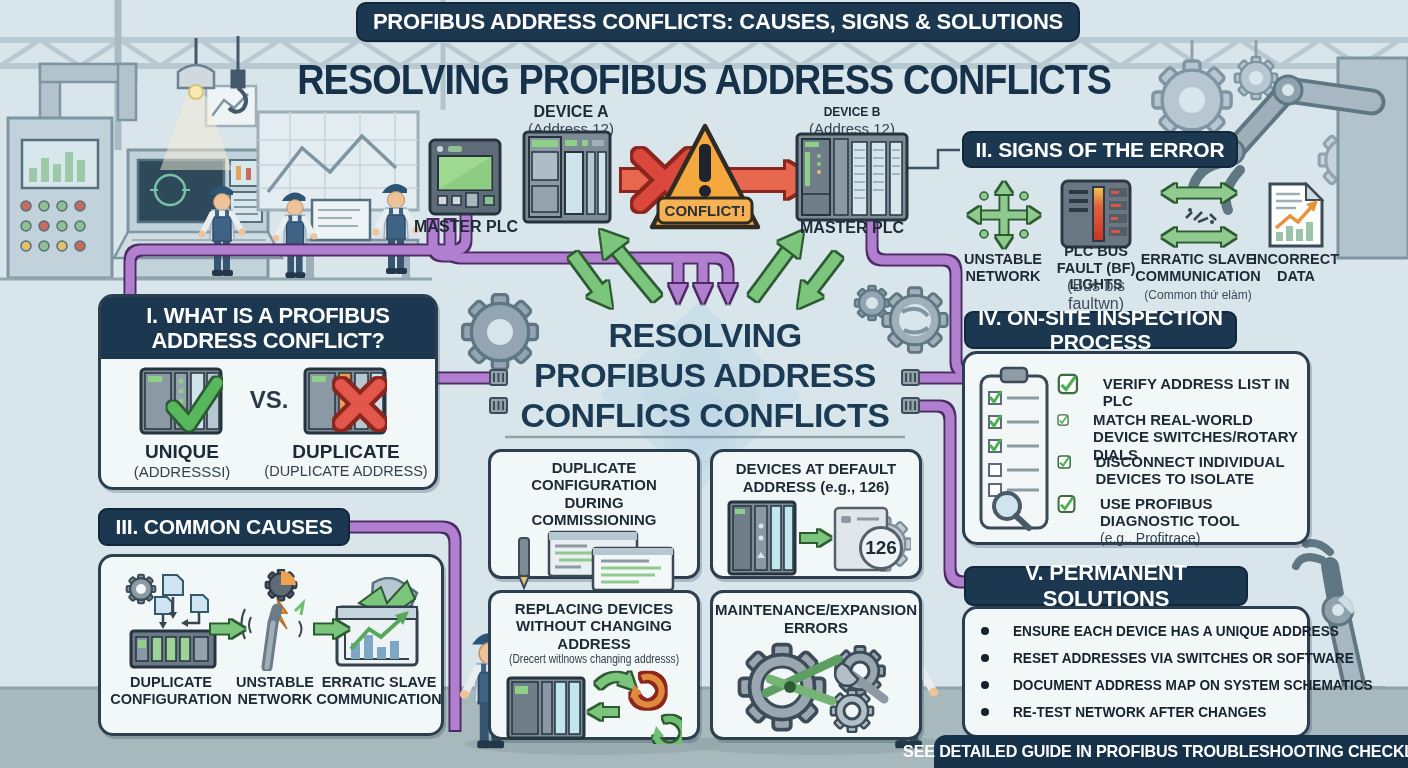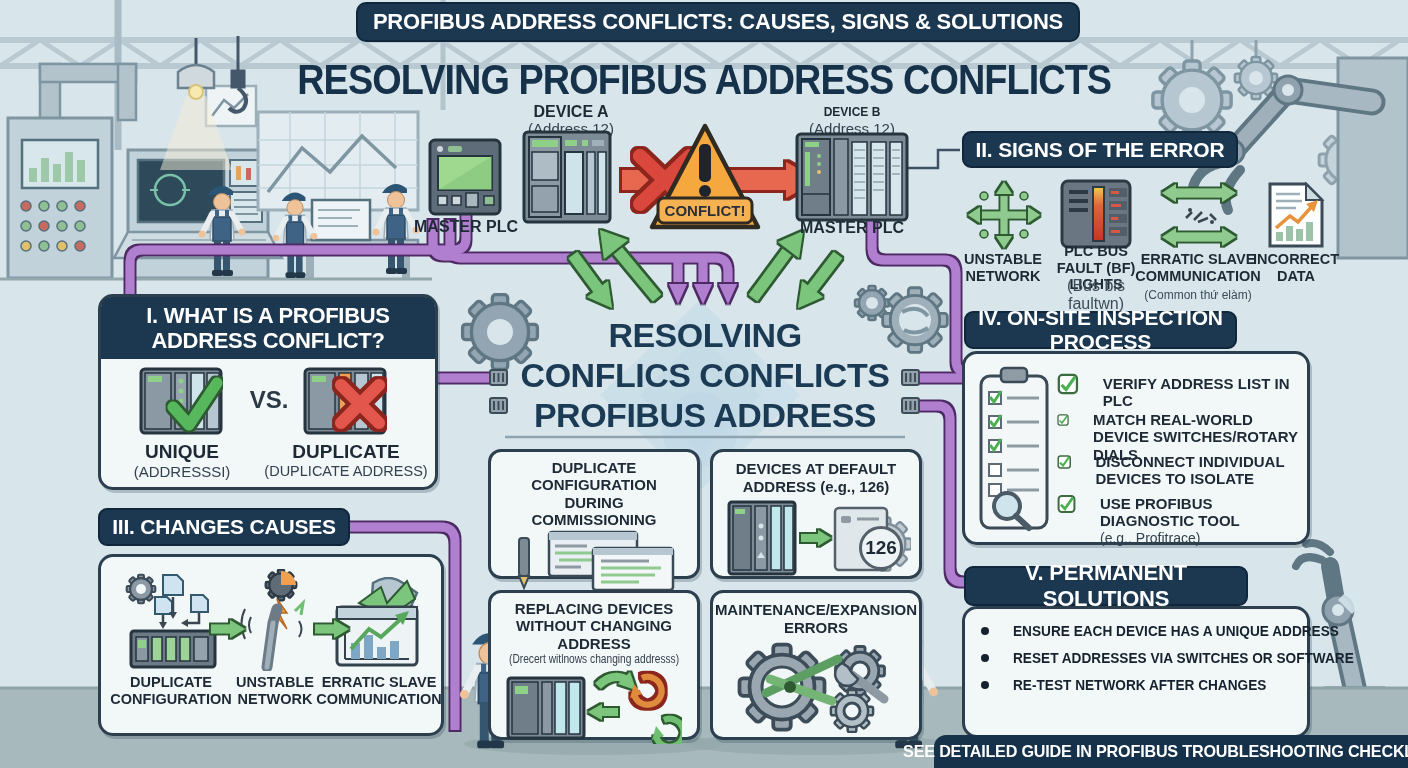--- a/index.html
+++ b/index.html
@@ -529,22 +529,22 @@
     <div class="abs ctr b" style="left:16px;top:82px;width:130px;height:22px;font-size:19px;">UNIQUE</div>
     <div class="abs ctr" style="left:6px;top:103px;width:150px;height:18px;font-size:15px;color:#33424f;text-align:right;">(ADDRESSSI)</div>
     <div class="abs ctr b" style="left:184px;top:82px;width:122px;height:22px;font-size:19px;">DUPLICATE</div>
     <div class="abs ctr" style="left:160px;top:103px;width:170px;height:18px;font-size:14.5px;color:#33424f;">(DUPLICATE ADDRESS)</div>
   </div>
 </div>
 
 <div class="abs z2" style="left:495px;top:316px;width:420px;text-align:center;color:#1b3a54;font-weight:bold;
             font-size:34px;line-height:1.17;letter-spacing:-0.5px;">
   <div>RESOLVING</div>
+  <div>PROFIBUS ADDRESS</div>
   <div>CONFLICS CONFLICTS</div>
-  <div>PROFIBUS ADDRESS</div>
 </div>
 
 <div class="abs hdr" style="left:964px;top:311px;width:273px;height:38px;font-size:21px;">
   <span>IV. ON-SITE INSPECTION PROCESS</span>
 </div>
 <div class="abs card" style="left:962px;top:351px;width:348px;height:194px;">
   <div style="position:relative;height:100%;">
     <div class="abs" style="left:12px;top:12px;">
       <svg width="74" height="166" viewBox="0 0 74 166">
         <rect x="4" y="10" width="66" height="152" rx="9" fill="#f4f7f8" stroke="#3a4a57" stroke-width="3"></rect>
@@ -600,21 +600,21 @@
           </svg>
       <span>
         <span class="b" style="font-size:15px;line-height:1.15;display:block;padding-top:3px;">USE PROFIBUS DIAGNOSTIC TOOL</span>
         <span style="font-size:14px;color:#33424f;display:block;">(e.g., Profitrace)</span>
       </span>
     </div>
   </div>
 </div>
 
 <div class="abs hdr" style="left:98px;top:508px;width:252px;height:38px;font-size:21px;">
-  <span>III. CHANGES CAUSES</span>
+  <span>III. COMMON CAUSES</span>
 </div>
 <div class="abs card" style="left:98px;top:554px;width:346px;height:182px;">
   <div style="position:relative;height:100%;">
     <div class="abs" style="left:18px;top:14px;">
       <svg width="104" height="100" viewBox="0 0 104 100">
         <use href="#gear" transform="translate(22,18) scale(0.42)" fill="#8a99a3" stroke="#3c4c59" stroke-width="5"></use>
         <circle cx="22" cy="18" r="5" fill="#f2f7f8"></circle>
         <g fill="#cfe4f0" stroke="#32596e" stroke-width="2">
           <path d="M44,4 h14 l6,6 v14 h-20 Z"></path>
               <path d="M36,26 h12 l5,5 v12 h-17 Z"></path>
@@ -804,20 +804,24 @@
 </div>
 <div class="abs card" style="left:962px;top:606px;width:348px;height:132px;padding:13px 10px 0 16px;">
   <div class="row4" style="margin-bottom:9px;">
     <span class="dot"></span>
     <span class="b condL" style="font-size:15.5px;color:#15222e;">ENSURE EACH DEVICE HAS A UNIQUE ADDRESS</span>
   </div>
   <div class="row4" style="margin-bottom:9px;">
     <span class="dot"></span>
     <span class="b condL" style="font-size:15.5px;color:#15222e;">RESET ADDRESSES VIA SWITCHES OR SOFTWARE</span>
   </div>
+  <div class="row4" style="margin-bottom:9px;">
+    <span class="dot"></span>
+    <span class="b condL" style="font-size:15.5px;color:#15222e;">DOCUMENT ADDRESS MAP ON SYSTEM SCHEMATICS</span>
+  </div>
   <div class="row4">
     <span class="dot"></span>
     <span class="b condL" style="font-size:15.5px;color:#15222e;">RE-TEST NETWORK AFTER CHANGES</span>
   </div>
 </div>
 
 <div class="abs ctr z3" style="left:934px;top:735px;width:474px;height:33px;background:#16324a;border-radius:12px 0 0 0;
             color:#fff;font-weight:bold;font-size:17px;letter-spacing:-0.2px;">
   <span class="cond" style="transform:scaleX(.95);">SEE DETAILED GUIDE IN PROFIBUS TROUBLESHOOTING CHECKLIST</span>
 </div>

